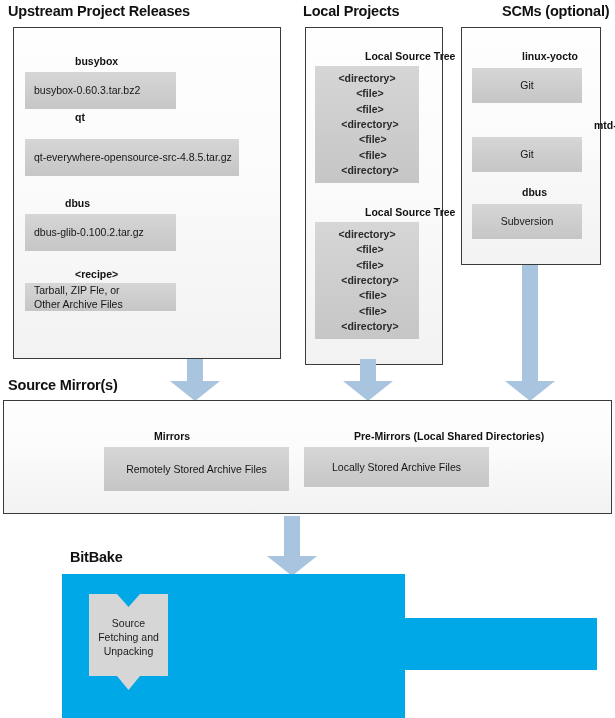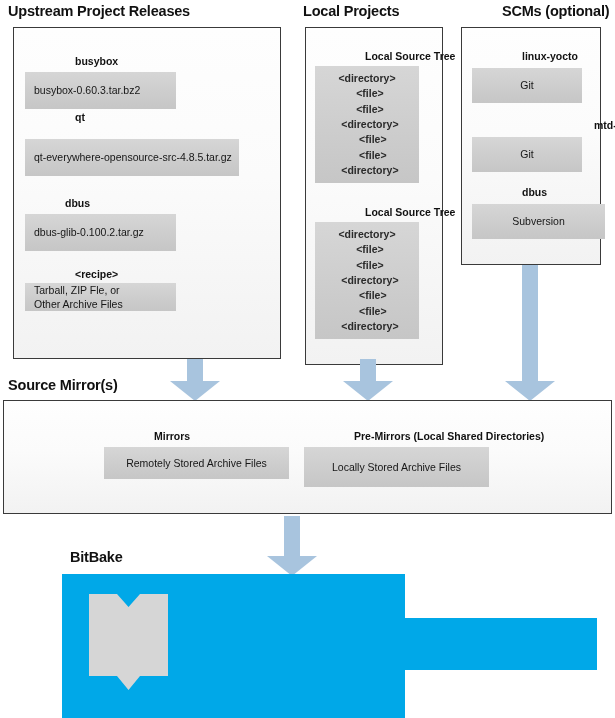--- a/index.html
+++ b/index.html
@@ -171,21 +171,21 @@
   <div class="panel" style="left:461px; top:27px; width:140px; height:238px;">
   </div>
 
   <div class="item-label" style="left:474px; top:50px;">linux-yocto</div>
   <div class="chip center" style="left:472px; top:68px; width:110px; height:35px;">Git</div>
 
   <div class="item-label" style="left:498px; top:119px;padding-left:48px;">mtd-utils</div>
   <div class="chip center" style="left:472px; top:137px; width:110px; height:35px;">Git</div>
 
   <div class="item-label" style="left:474px; top:186px;">dbus</div>
-  <div class="chip center" style="left:472px; top:204px; width:133px; height:35px;">Subversion</div>
+  <div class="chip center" style="left:472px; top:204px; width:110px; height:35px;">Subversion</div>
 
   <div class="arrow" style="left:170px; top:359px;">
     <svg width="50" height="42" viewBox="0 0 50 42">
       <polygon points="17,0 33,0 33,22 50,22 25,42 0,22 17,22" fill="#a8c4de"></polygon>
     </svg>
   </div>
 
   <div class="arrow" style="left:343px; top:359px;">
     <svg width="50" height="42" viewBox="0 0 50 42">
       <polygon points="17,0 33,0 33,22 50,22 25,42 0,22 17,22" fill="#a8c4de"></polygon>
@@ -197,21 +197,21 @@
       <polygon points="17,0 33,0 33,116 50,116 25,136 0,116 17,116" fill="#a8c4de"></polygon>
     </svg>
   </div>
 
   <div class="section-title" style="left:8px; top:377px;">Source Mirror(s)</div>
 
   <div class="panel" style="left:3px; top:400px; width:609px; height:114px;">
   </div>
 
   <div class="item-label" style="left:106px; top:430px;">Mirrors</div>
-  <div class="chip center" style="left:104px; top:447px; width:185px; height:32px;">Remotely Stored Archive Files</div>
+  <div class="chip center" style="left:104px; top:447px; width:185px; height:44px;">Remotely Stored Archive Files</div>
 
   <div class="item-label" style="left:306px; top:430px;">Pre-Mirrors (Local Shared Directories)</div>
   <div class="chip center" style="left:304px; top:447px; width:185px; height:40px;">Locally Stored Archive Files</div>
 
   <div class="arrow" style="left:267px; top:516px;">
     <svg width="50" height="60" viewBox="0 0 50 60">
       <polygon points="17,0 33,0 33,40 50,40 25,60 0,40 17,40" fill="#a8c4de"></polygon>
     </svg>
   </div>
 
@@ -220,15 +220,20 @@
   <div class="bitbake-shape">
     <svg width="535" height="144" viewBox="0 0 535 144">
       <path d="M0,0 L343,0 L343,44 L535,44 L535,96 L343,96 L343,144 L0,144 Z" fill="#00a8e8"></path>
     </svg>
   </div>
 
   <div class="fetch-flag">
     <svg width="79" height="96" viewBox="0 0 79 96">
       <path d="M0,0 L28,0 L39.5,13 L51,0 L79,0 L79,82 L51,82 L39.5,96 L28,82 L0,82 Z" fill="#d6d6d6"></path>
     </svg>
+    <div class="flag-text">
+      <span>Source</span>
+      <span>Fetching and</span>
+      <span>Unpacking</span>
+    </div>
   </div>
 
 </div>
 
 </body></html>

